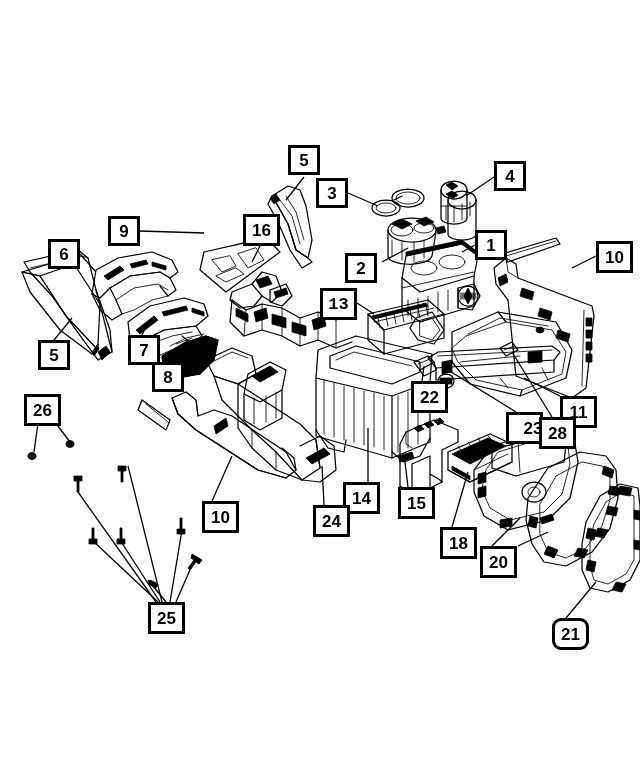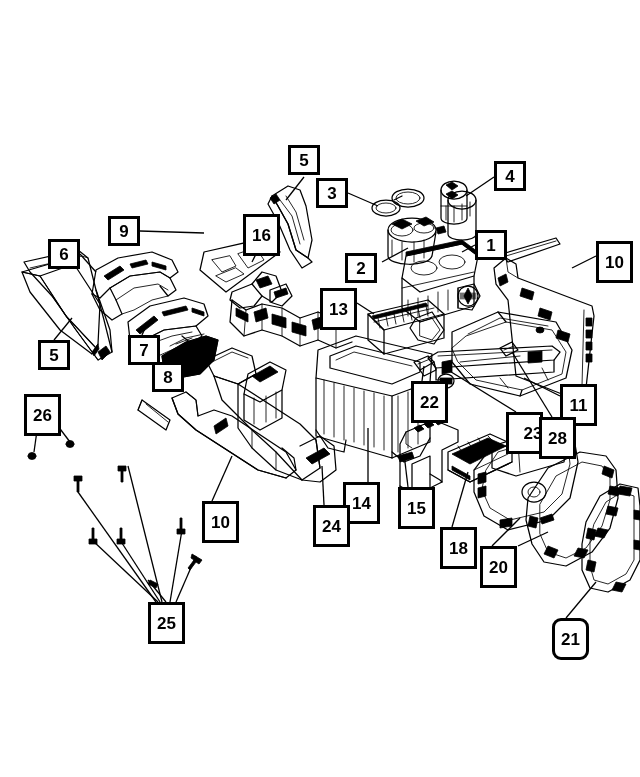--- a/index.html
+++ b/index.html
@@ -32,21 +32,21 @@
     font-weight: bold;
     font-size: 17px;
     line-height: 1;
     display: flex;
     align-items: center;
     justify-content: center;
     letter-spacing: 0px;
     z-index: 40;
   }
   .callout.w1 { width: 32px; height: 30px; }
-  .callout.w2 { width: 37px; height: 42px; }
+  .callout.w2 { width: 37px; height: 32px; }
 </style>
 </head>
 <body>
 
 <div id="diagram-root">
 
   <svg id="art-layer" viewBox="0 0 640 777" xmlns="http://www.w3.org/2000/svg">
     <defs>
       <style>
         .o { fill:none; stroke:#000; stroke-width:1.25; stroke-linejoin:round; stroke-linecap:round; }
@@ -454,33 +454,33 @@
   <div class="callout w2" style="left:243px; top:214px;">16</div>
 
   <div class="callout w1" style="left:475px; top:230px;">1</div>
 
   <div class="callout w1" style="left:48px; top:239px;">6</div>
 
   <div class="callout w2" style="left:596px; top:241px;">10</div>
 
   <div class="callout w1" style="left:345px; top:253px;">2</div>
 
-  <div class="callout w2" style="left:320px; top:288px;">13</div>
+  <div class="callout w2" style="left:320px; top:288px;font-family:Liberation Mono, monospace;">13</div>
 
   <div class="callout w1" style="left:38px; top:340px;">5</div>
 
   <div class="callout w1" style="left:128px; top:335px;">7</div>
 
   <div class="callout w1" style="left:152px; top:362px;">8</div>
 
   <div class="callout w2" style="left:411px; top:381px;">22</div>
 
   <div class="callout w2" style="left:24px; top:394px;">26</div>
 
-  <div class="callout w2" style="left:560px; top:384px;">11</div>
+  <div class="callout w2" style="left:560px; top:396px;">11</div>
 
   <div class="callout w2" style="left:506px; top:412px;padding-left:17px;">23</div>
 
   <div class="callout w2" style="left:539px; top:417px;text-align:center;">28</div>
 
   <div class="callout w2" style="left:343px; top:482px;">14</div>
 
   <div class="callout w2" style="left:398px; top:487px;">15</div>
 
   <div class="callout w2" style="left:202px; top:501px;">10</div>

